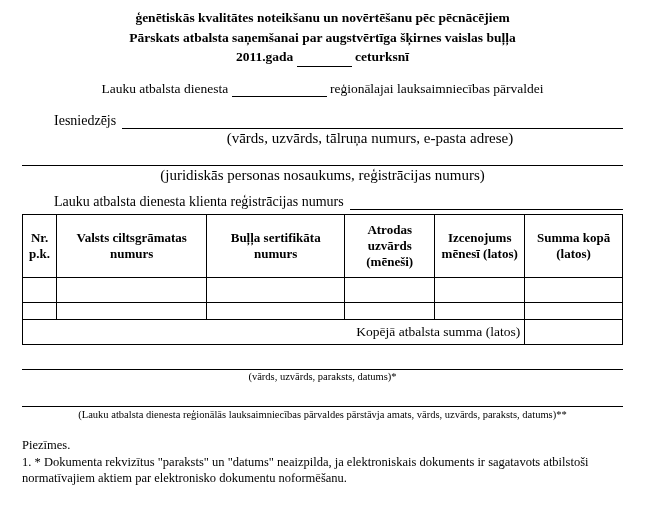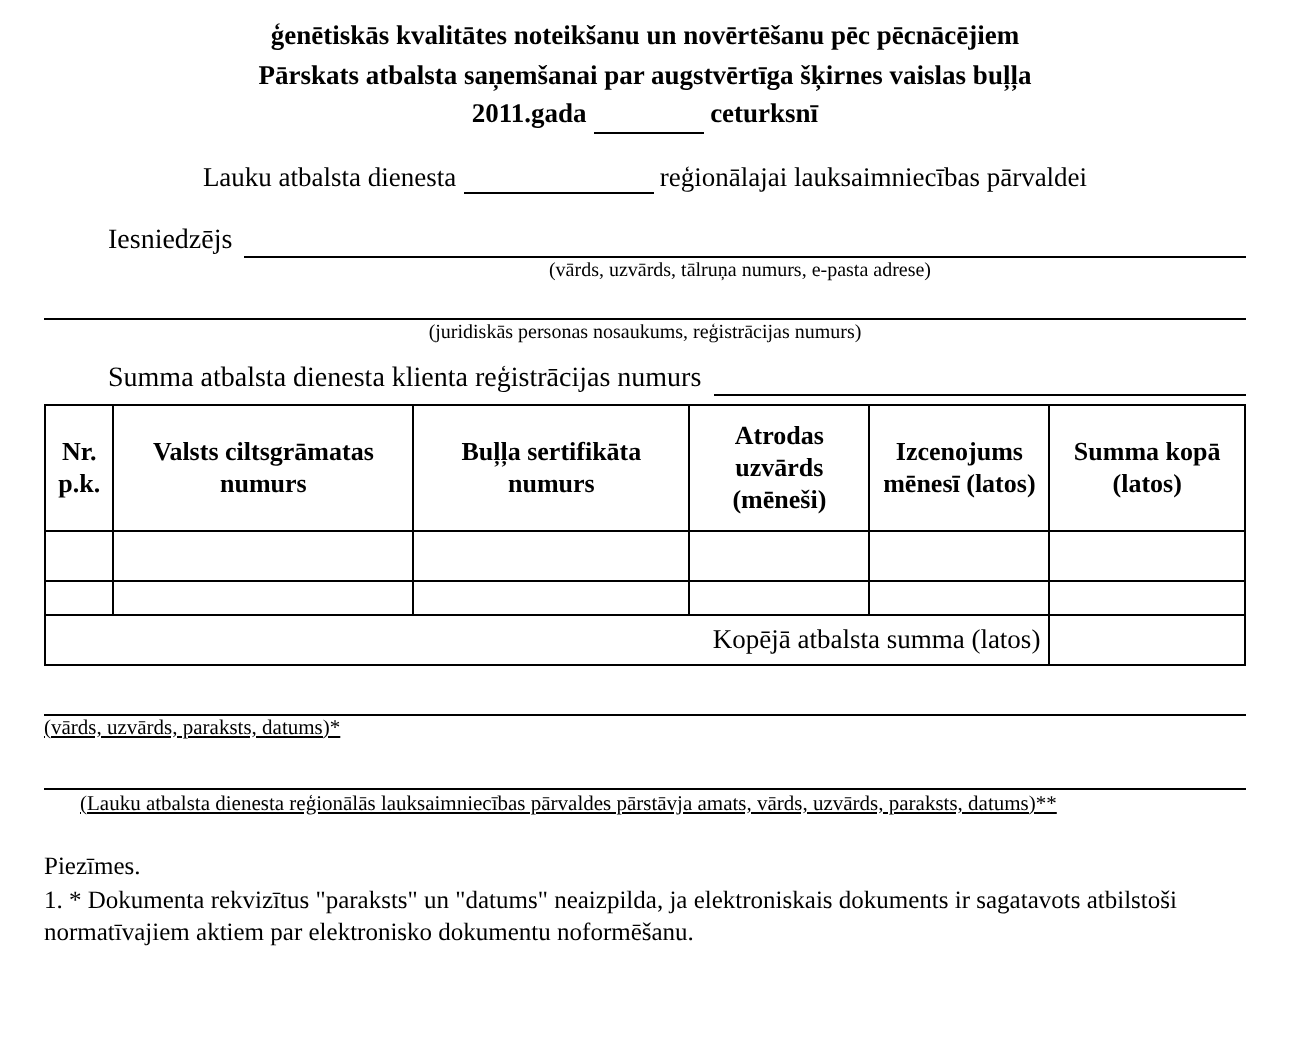--- a/index.html
+++ b/index.html
@@ -14,38 +14,38 @@
   .blank{display:inline-block;border-bottom:1px solid #000;height:13px;vertical-align:bottom;}
   .w55{width:55px;}
   .w95{width:95px;}
 
   .recipient{text-align:center;margin-bottom:16px;font-size:13.5px;}
 
   .field-row{display:flex;align-items:flex-start;font-size:14px;margin-left:32px;}
   .field-row .label{white-space:nowrap;margin-right:6px;}
   .fill-line{flex:1;border-bottom:1px solid #000;height:15px;}
 
-  .caption{font-size:10px;text-align:center;margin-top:1px;}
+  .caption{font-size:15px;text-align:center;margin-top:1px;}
   .caption.shift{margin-left:95px;}
 
   .rule{border-bottom:1px solid #000;height:0;}
   .mt18{margin-top:18px;}
   .mt24{margin-top:24px;}
   .mt10{margin-top:10px;}
 
   table.main{border-collapse:collapse;width:100%;margin-top:4px;table-layout:fixed;}
   table.main th, table.main td{border:1px solid #000;padding:2px 4px;}
   table.main th{font-weight:bold;font-size:13px;text-align:center;vertical-align:middle;height:58px;}
   tr.empty-a td{height:20px;}
   tr.empty-b td{height:12px;}
   tr.footer td{height:20px;font-size:13.5px;text-align:right;vertical-align:middle;}
   col.c1{width:5.7%;}col.c2{width:25%;}col.c3{width:23%;}
   col.c4{width:15%;}col.c5{width:15%;}col.c6{width:16.3%;}
 
-  .sig-caption{font-size:10.5px;margin-top:1px;text-decoration:underline;}
+  .sig-caption{font-size:10.5px;text-align:center;margin-top:1px;}
   .sig-caption.two-line{max-width:565px;margin-left:auto;margin-right:auto;line-height:1.35;}
 
   .notes{margin-top:16px;font-size:12.5px;line-height:1.25;}
   .notes p{margin:0 0 2px 0;text-align:left;}
 </style>
 </head>
 <body>
 
 <div class="page">
 
@@ -68,21 +68,21 @@
   <div class="field-row">
     <span class="label">Iesniedzējs</span>
     <span class="fill-line"></span>
   </div>
   <div class="caption shift">(vārds, uzvārds, tālruņa numurs, e-pasta adrese)</div>
 
   <div class="rule mt18"></div>
   <div class="caption">(juridiskās personas nosaukums, reģistrācijas numurs)</div>
 
   <div class="field-row mt10">
-    <span class="label">Summa atbalsta dienesta klienta reģistrācijas numurs</span>
+    <span class="label">Lauku atbalsta dienesta klienta reģistrācijas numurs</span>
     <span class="fill-line"></span>
   </div>
 
   <table class="main">
     <colgroup>
       <col class="c1">
         <col class="c2">
         <col class="c3">
         <col class="c4">
         <col class="c5">

